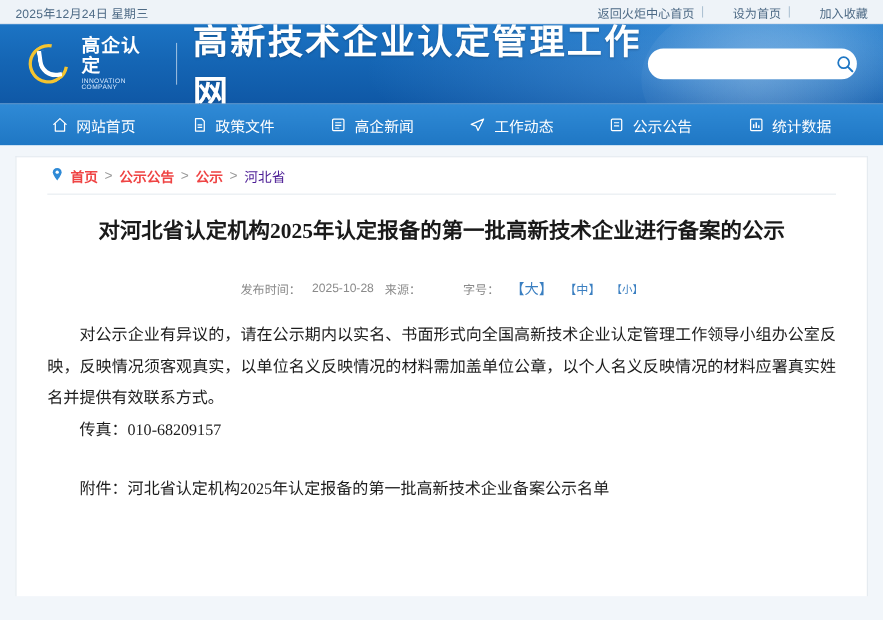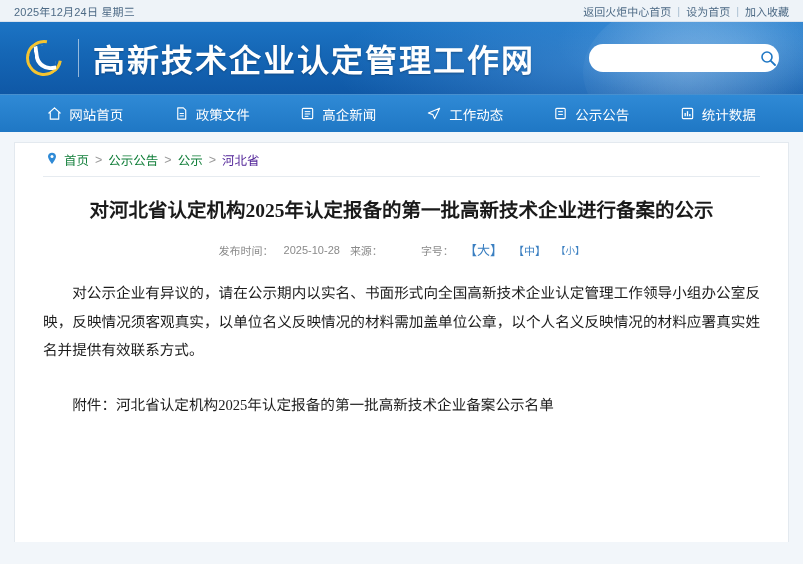--- a/index.html
+++ b/index.html
@@ -25,21 +25,21 @@
     display: flex;
     align-items: center;
     justify-content: space-between;
     padding: 0 14px;
     font-size: 11px;
     color: #4a6versionless;
     color: #4d6a85;
   }
   .topbar .date { font-size: 11px; color: #4d6a85; letter-spacing: .2px; }
   .topbar .links { display: flex; align-items: center; gap: 6px; font-size: 11px; }
-  .topbar .links a { color: #4d6a85; text-decoration: none; }
+  .topbar .links a { color: #4d6a85; text-decoration: none; margin-left: 20px; }
   .topbar .sep { color: #a9bed0; }
 
   
   .header {
     position: relative;
     height: 72px;
     background:
       radial-gradient(ellipse 420px 120px at 78% 60%, rgba(120,190,255,0.35), rgba(120,190,255,0) 70%),
       radial-gradient(ellipse 260px 90px at 92% 30%, rgba(160,215,255,0.30), rgba(160,215,255,0) 70%),
       linear-gradient(180deg, #1c74c4 0%, #1566b5 45%, #0f58a6 100%);
@@ -153,41 +153,41 @@
     display: flex;
     align-items: center;
     gap: 4px;
     height: 34px;
     font-size: 12.5px;
     color: #555;
     border-bottom: 1px solid #e6ebf0;
     padding-left: 4px;
   }
   .crumb .pin { color: #1f77c4; margin-right: 3px; }
-  .crumb a { color: #15803d; text-decoration: none; }
+  .crumb a { color: #ef4444; text-decoration: none; font-weight: bold; }
   .crumb .cur { color: #4c1d95; }
   .crumb .arrow { color: #999; margin: 0 2px; }
 
   .doc-title {
     text-align: center;
     font-family: "Liberation Serif", serif;
     font-size: 19.5px;
     font-weight: bold;
     color: #1a1a1a;
     margin: 20px 0 0 0;
     line-height: 1.4;
   }
   .doc-meta {
     display: flex;
     align-items: center;
     justify-content: center;
     gap: 10px;
     font-size: 11px;
     color: #8a8a8a;
-    margin-top: 16px;
+    margin-top: 28px;
   }
   .doc-meta .fs-label { margin-left: 18px; color: #8a8a8a; }
   .doc-meta .fs { color: #3a7fc1; cursor: pointer; }
   .doc-meta .fs-big { font-size: 13px; }
   .doc-meta .fs-mid { font-size: 11px; }
   .doc-meta .fs-small { font-size: 9.5px; }
 
   .doc-body {
     margin-top: 20px;
     font-family: "Liberation Serif", serif;
@@ -215,20 +215,24 @@
       <a href="#">加入收藏</a>
     </span>
   </div>
 
   <div class="header">
     <div class="header-inner">
       <div class="logo-mark">
         <div class="ring"></div>
         <div class="swoosh"></div>
       </div>
+      <div class="logo-text">
+        <div class="cn">高企认定</div>
+        <div class="en">INNOVATION COMPANY</div>
+      </div>
       <div class="divider-v"></div>
       <div class="site-title">高新技术企业认定管理工作网</div>
 
       <div class="search-box">
         <input type="text" placeholder="" style="">
         <span class="search-icon">
           <svg width="16" height="16" viewBox="0 0 16 16">
             <circle cx="7" cy="7" r="5" fill="none" stroke="#1f77c4" stroke-width="1.6"></circle>
             <line x1="10.8" y1="10.8" x2="15" y2="15" stroke="#1f77c4" stroke-width="1.8" stroke-linecap="round"></line>
           </svg>
@@ -324,20 +328,21 @@
       <span>来源：</span>
       <span></span>
       <span class="fs-label">字号：</span>
       <span class="fs fs-big">【大】</span>
       <span class="fs fs-mid">【中】</span>
       <span class="fs fs-small">【小】</span>
     </div>
 
     <div class="doc-body">
       <p>对公示企业有异议的，请在公示期内以实名、书面形式向全国高新技术企业认定管理工作领导小组办公室反映，反映情况须客观真实，以单位名义反映情况的材料需加盖单位公章，以个人名义反映情况的材料应署真实姓名并提供有效联系方式。</p>
+      <p>传真：010-68209157</p>
 
       <p class="attach">
         <span>附件：</span><a href="#">河北省认定机构2025年认定报备的第一批高新技术企业备案公示名单</a>
       </p>
 
     </div>
 
   </div>
 </div>
 

